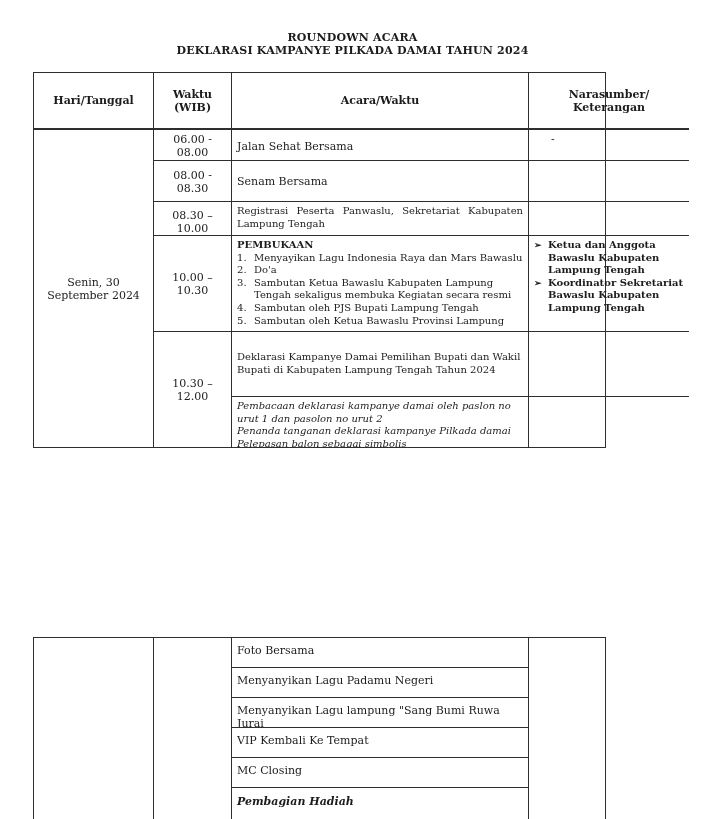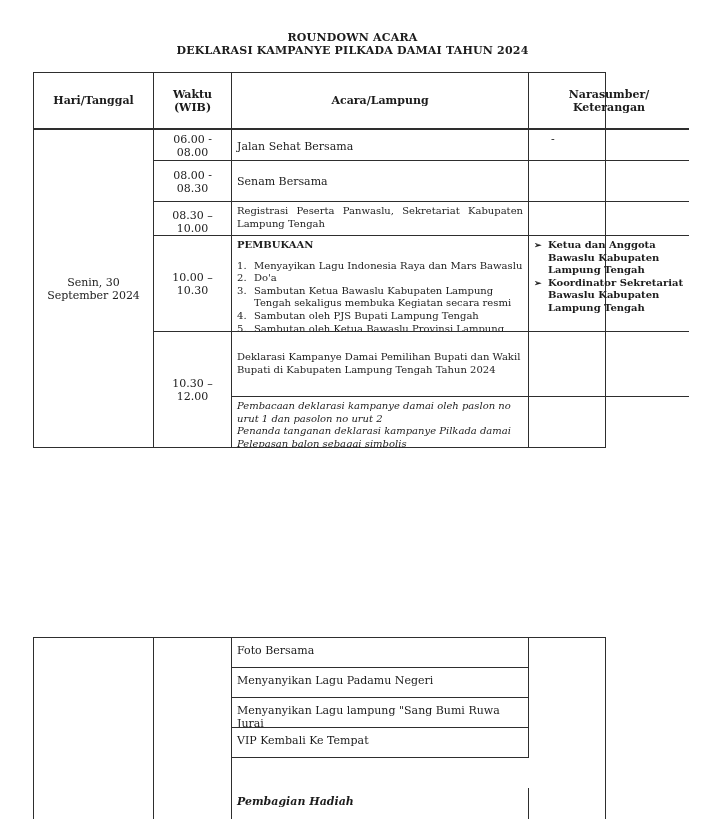--- a/index.html
+++ b/index.html
@@ -41,21 +41,21 @@
     font-weight:bold;text-align:center;
     display:flex;flex-direction:column;justify-content:center;align-items:center;
     border-bottom-width:2px;
   }
   .ctr{text-align:center;}
   .vctr{display:flex;flex-direction:column;justify-content:center;}
   .just{text-align:justify;}
   .sm{font-size:10px;line-height:12.6px;}
   .b{font-weight:bold;}
   .bi{font-weight:bold;font-style:italic;}
-  ol.numlist{list-style:none;counter-reset:n;margin-top:8px;}
+  ol.numlist{list-style:none;counter-reset:n;}
   ol.numlist li{
     counter-increment:n;position:relative;padding-left:17px;
   }
   ol.numlist li::before{
     content:counter(n) ".";position:absolute;left:0;top:0;
   }
   ul.arrlist{list-style:none;}
   ul.arrlist li{position:relative;padding-left:14px;margin-bottom:0;}
   ul.arrlist li .blt{position:absolute;left:0;top:0;font-size:9px;}
 </style>
@@ -69,21 +69,21 @@
 
 <div class="tbl" id="table1">
 
   <div class="c hd" style="grid-row:1;grid-column:1;">
     <div>Hari/Tanggal</div>
   </div>
   <div class="c hd" style="grid-row:1;grid-column:2;">
     <div>Waktu (WIB)</div>
   </div>
   <div class="c hd" style="grid-row:1;grid-column:3;">
-    <div>Acara/Lampung</div>
+    <div>Acara/Waktu</div>
   </div>
   <div class="c hd no-r" style="grid-row:1;grid-column:4;">
     <div>Narasumber/</div>
     <div>Keterangan</div>
   </div>
 
   <div class="c ctr vctr no-b" style="grid-row:2/8;grid-column:1;align-items:center;text-align:center;">
     <div>Senin, 30 September 2024</div>
   </div>
 
@@ -141,16 +141,17 @@
 </div>
 
 <div class="tbl" id="table2">
   <div class="c no-b" style="grid-row:1/7;grid-column:1;"></div>
   <div class="c no-b" style="grid-row:1/7;grid-column:2;"></div>
 
   <div class="c" style="grid-row:1;grid-column:3;padding-top:6px;">Foto Bersama</div>
   <div class="c" style="grid-row:2;grid-column:3;padding-top:6px;">Menyanyikan Lagu Padamu Negeri</div>
   <div class="c" style="grid-row:3;grid-column:3;padding-top:6px;">Menyanyikan Lagu lampung "Sang Bumi Ruwa Jurai</div>
   <div class="c" style="grid-row:4;grid-column:3;padding-top:6px;">VIP Kembali Ke Tempat</div>
+  <div class="c" style="grid-row:5;grid-column:3;padding-top:6px;">MC Closing</div>
   <div class="c no-b bi" style="grid-row:6;grid-column:3;padding-top:7px;">Pembagian Hadiah</div>
 
   <div class="c no-r no-b" style="grid-row:1/7;grid-column:4;"></div>
 </div>
 
 </body></html>

